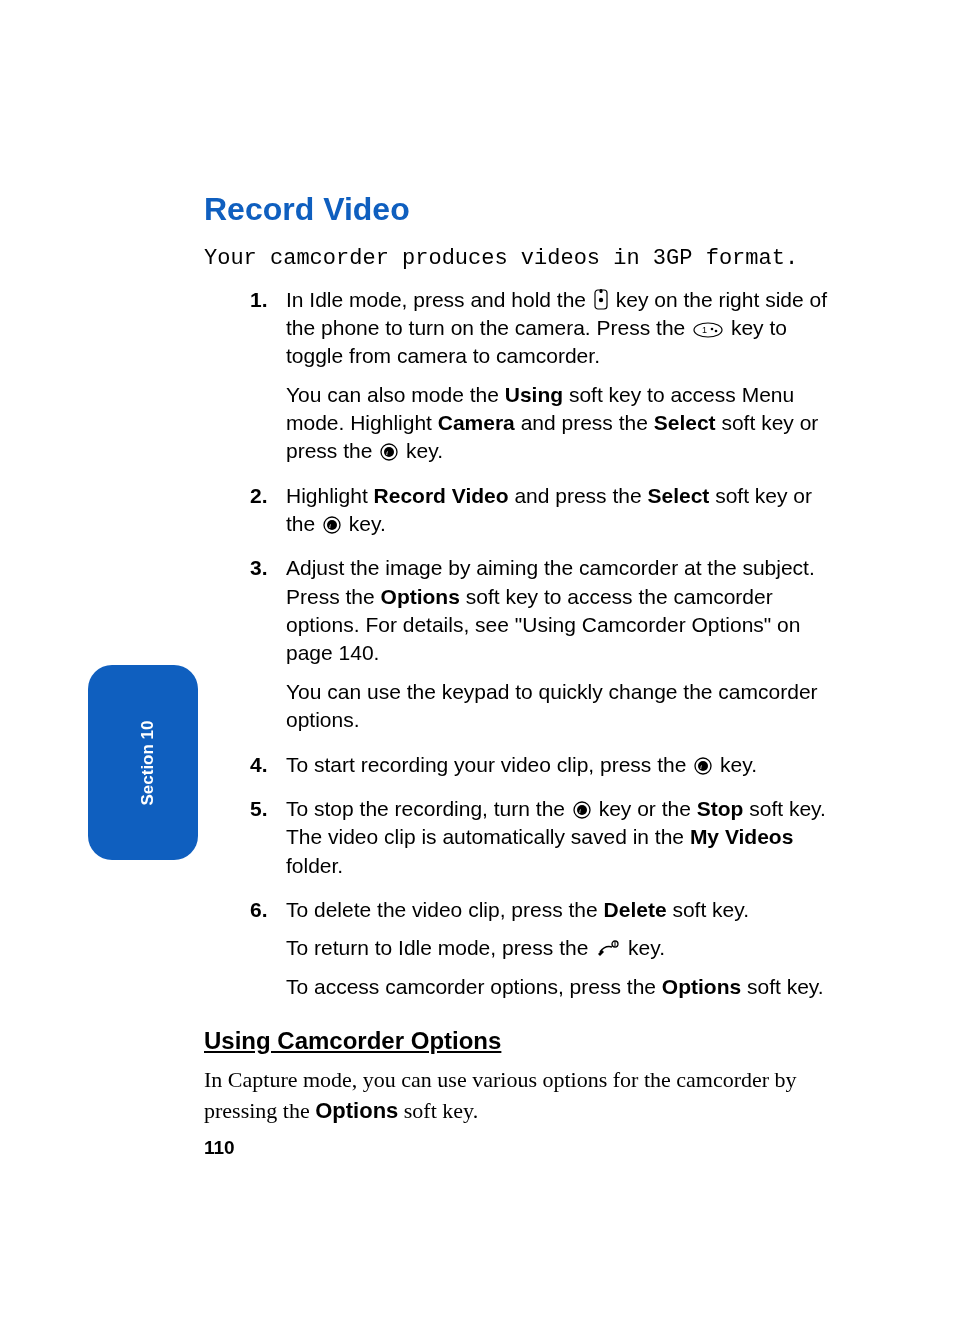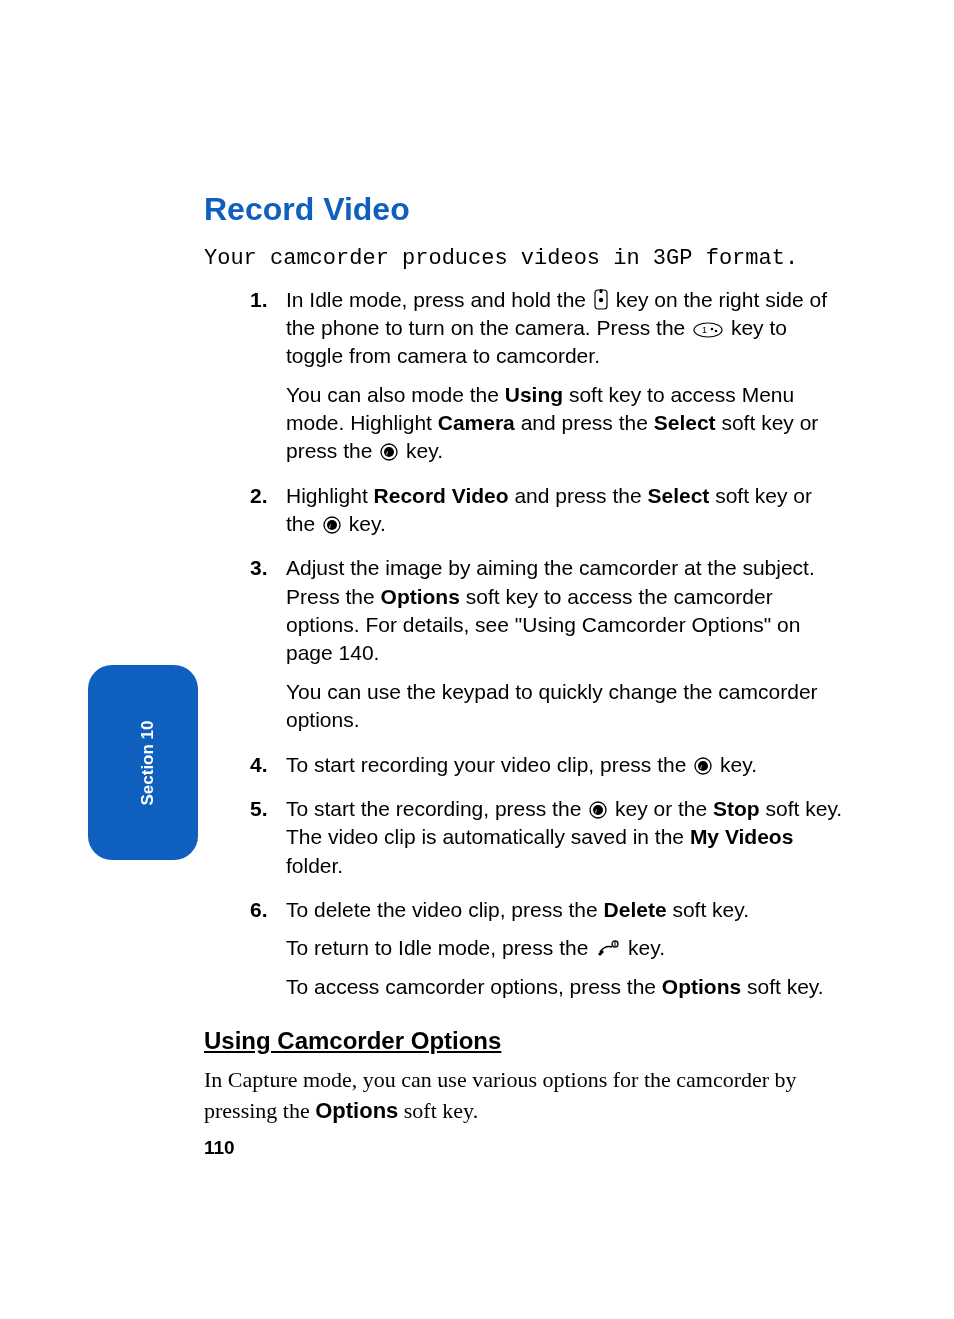--- a/index.html
+++ b/index.html
@@ -179,21 +179,21 @@
                 <circle cx="9" cy="9" r="8" fill="none" stroke="#000" stroke-width="1.3"></circle>
                 <circle cx="9" cy="9" r="5" fill="#000"></circle>
                 <text x="6" y="12" font-size="7" fill="#fff" font-style="italic" font-family="Georgia">i</text>
               </svg></span><span> key.</span>
         </div>
       </li>
 
       <li>
         <span class="num">5.</span>
         <div class="para">
-          <span>To start the recording, press the </span><span class="icon"><svg width="18" height="18" viewBox="0 0 18 18">
+          <span>To stop the recording, turn the </span><span class="icon"><svg width="18" height="18" viewBox="0 0 18 18">
                 <circle cx="9" cy="9" r="8" fill="none" stroke="#000" stroke-width="1.3"></circle>
                 <circle cx="9" cy="9" r="5" fill="#000"></circle>
                 <text x="6" y="12" font-size="7" fill="#fff" font-style="italic" font-family="Georgia">i</text>
               </svg></span><span> key or the </span><span class="b">Stop</span><span> soft key. The video clip is automatically saved in the </span><span class="b">My Videos</span><span> folder.</span>
         </div>
       </li>
 
       <li>
         <span class="num">6.</span>
         <div class="para">

